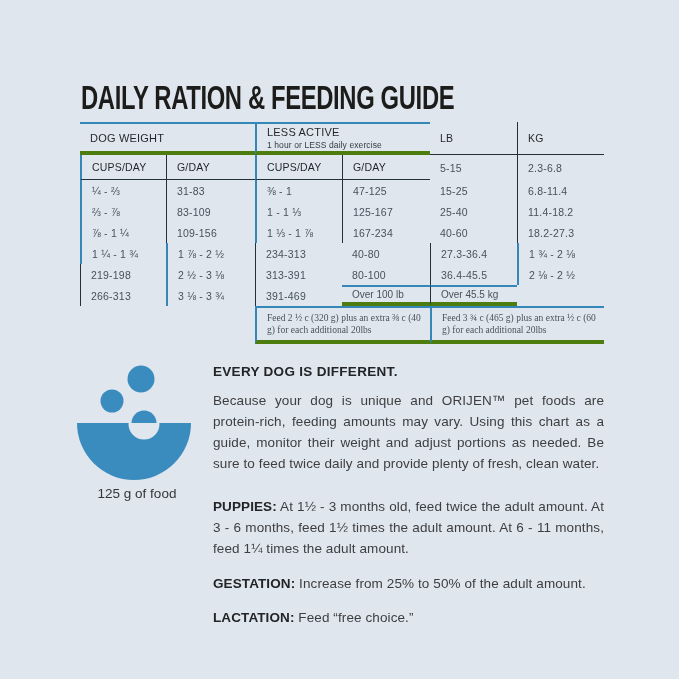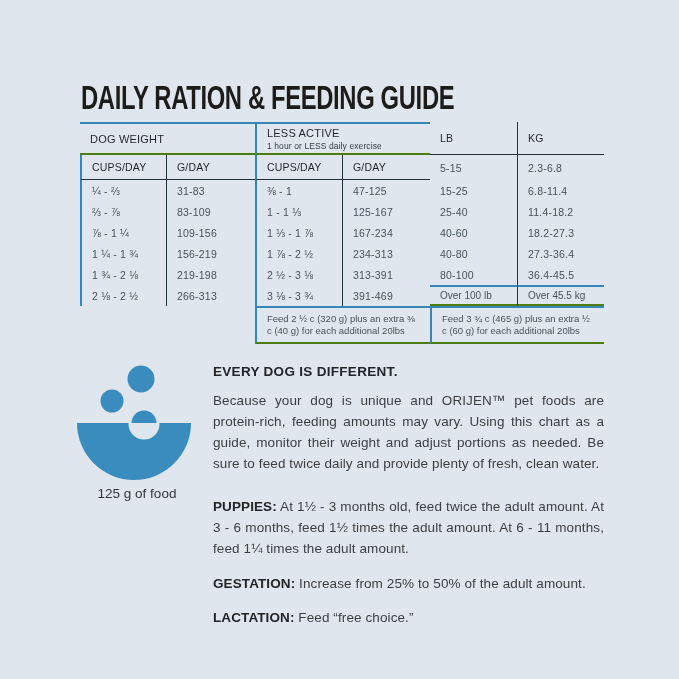--- a/index.html
+++ b/index.html
@@ -24,33 +24,33 @@
   
   .ftable{
     position:absolute;left:80px;top:122px;
     display:grid;
     grid-template-columns:86px 89px 87px 88px 87px 87px;
     grid-template-rows:33px 25px repeat(6,21px) 38px;
     width:524px;
   }
   .cell{display:flex;align-items:center;padding-left:10px;box-sizing:border-box;overflow:hidden;}
   .teal-t{border-top:2px solid #3587b7;}
-  .teal-b{border-bottom:2px solid #4d7c0f;}
+  .teal-b{border-bottom:4px solid #4d7c0f;}
   .teal-l{border-left:2px solid #3587b7;}
   .dark-l{border-left:1px solid #22303c;}
   .dark-b{border-bottom:1px solid #22303c;}
 
   .grp-label{font-size:11px;color:#1f252a;letter-spacing:0.2px;}
   .grp-sub{font-size:8.5px;color:#333b42;margin-top:2px;letter-spacing:0.1px;}
   .grp-cell{flex-direction:column;align-items:flex-start;justify-content:center;}
 
   .colhead{font-size:10.5px;color:#1f252a;letter-spacing:0.2px;}
   .dcell{font-size:10.5px;color:#46525c;letter-spacing:0.2px;}
   .over-cell{font-size:10px;color:#46525c;}
-  .note-cell{font-size:9.5px;color:#46525c;line-height:12px;padding-right:8px;}
+  .note-cell{font-size:9.5px;color:#46525c;line-height:12px;padding-right:8px;font-family:Liberation Serif, serif;}
 
   
   .bowl-wrap{position:absolute;left:76px;top:362px;width:122px;height:124px;}
   .cup-caption{
     position:absolute;left:72px;top:486px;width:130px;
     text-align:center;font-size:13.5px;color:#33373b;line-height:16px;
   }
 
   
   .info{
@@ -110,21 +110,20 @@
     <div class="cell dcell">25-40</div>
     <div class="cell dcell dark-l">11.4-18.2</div>
     <div class="cell dcell teal-l">⅞ - 1 ¼</div>
     <div class="cell dcell dark-l">109-156</div>
     <div class="cell dcell teal-l">1 ⅓ - 1 ⅞</div>
     <div class="cell dcell dark-l">167-234</div>
 
     <div class="cell dcell">40-60</div>
     <div class="cell dcell dark-l">18.2-27.3</div>
     <div class="cell dcell teal-l">1 ¼ - 1 ¾</div>
-    <div class="cell dcell dark-l">156-219</div>
     <div class="cell dcell teal-l">1 ⅞ - 2 ½</div>
     <div class="cell dcell dark-l">234-313</div>
 
     <div class="cell dcell">40-80</div>
     <div class="cell dcell dark-l">27.3-36.4</div>
     <div class="cell dcell teal-l">1 ¾ - 2 ⅛</div>
     <div class="cell dcell dark-l">219-198</div>
     <div class="cell dcell teal-l">2 ½ - 3 ⅛</div>
     <div class="cell dcell dark-l">313-391</div>
 

